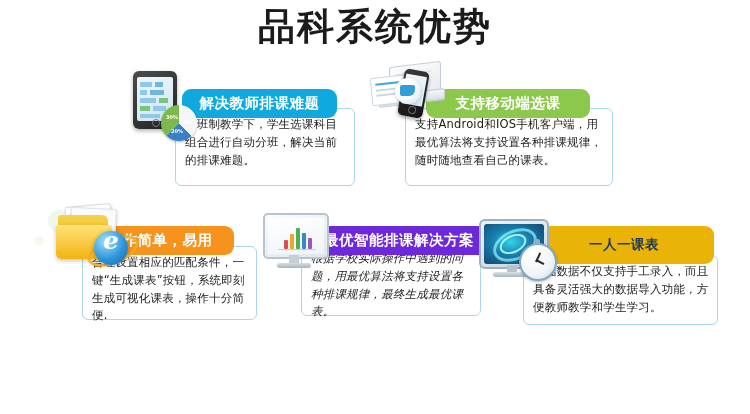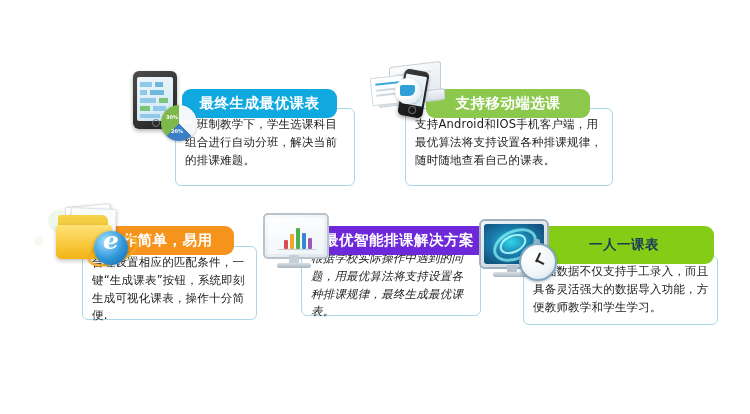--- a/index.html
+++ b/index.html
@@ -51,21 +51,21 @@
     padding:7px 8px 5px 9px;
     z-index:4;
     letter-spacing:0.2px;
   }
 
   
   #card1 .card-header{background:#0FA9E0;}
   #card2 .card-header{background:#8CC84B;}
   #card3 .card-header{background:#F6931D;}
   #card4 .card-header{background:#6d28d9;}
-  #card5 .card-header{background:#84cc16;color:#1b3a57;}
+  #card5 .card-header{background:#eab308;color:#1b3a57;}
 
   
   .icon-wrap{position:absolute;z-index:8;}
 
   
   .tablet{
     position:absolute;left:0;top:0;width:44px;height:58px;
     background:linear-gradient(145deg,#4c4c4c,#222);
     border-radius:6px;
     box-shadow:0 2px 4px rgba(0,0,0,.3);
@@ -238,20 +238,21 @@
 </style>
 </head>
 <body>
 
 <div class="stage">
 
   <div class="blob" style="left:48px;top:210px;width:22px;height:22px;background:#cfe8bf;"></div>
   <div class="blob" style="left:66px;top:232px;width:13px;height:13px;background:#e7f2dd;"></div>
   <div class="blob" style="left:34px;top:236px;width:10px;height:10px;background:#e3f0d8;"></div>
 
+  <div class="page-title">品科系统优势</div>
 
   <div class="card" id="card1">
     <div class="icon-wrap" style="left:133px;top:71px;width:70px;height:72px;">
       <div class="tablet">
         <div class="tablet-screen">
           <i style="left:3px;top:5px;width:12px;height:5px;"></i>
           <i style="left:18px;top:5px;width:8px;height:5px;background:#6fb7dd;"></i>
           <i style="left:3px;top:13px;width:7px;height:5px;"></i>
           <i style="left:13px;top:13px;width:14px;height:5px;background:#6fb7dd;"></i>
           <i style="left:3px;top:21px;width:16px;height:5px;"></i>
@@ -262,21 +263,21 @@
         </div>
         <div class="tablet-home"></div>
       </div>
       <div class="pie">
         <span style="left:19px;top:14px;">50%</span>
         <span style="left:5px;top:9px;">30%</span>
         <span style="left:10px;top:23px;">20%</span>
       </div>
     </div>
 
-    <div class="card-header" style="left:182px;top:89px;width:155px;height:29px;font-size:14.5px;">最终生成最优课表</div>
+    <div class="card-header" style="left:182px;top:89px;width:155px;height:29px;font-size:14.5px;">解决教师排课难题</div>
     <div class="card-body" style="left:175px;top:108px;width:180px;height:78px;">走班制教学下，学生选课科目组合进行自动分班，解决当前的排课难题。</div>
   </div>
 
   <div class="card" id="card2">
     <div class="icon-wrap" style="left:371px;top:62px;width:90px;height:75px;">
       <div class="laptop">
         <i style="top:7px;width:36px;"></i>
         <i style="top:13px;width:28px;"></i>
         <i style="top:19px;width:33px;"></i>
       </div>

